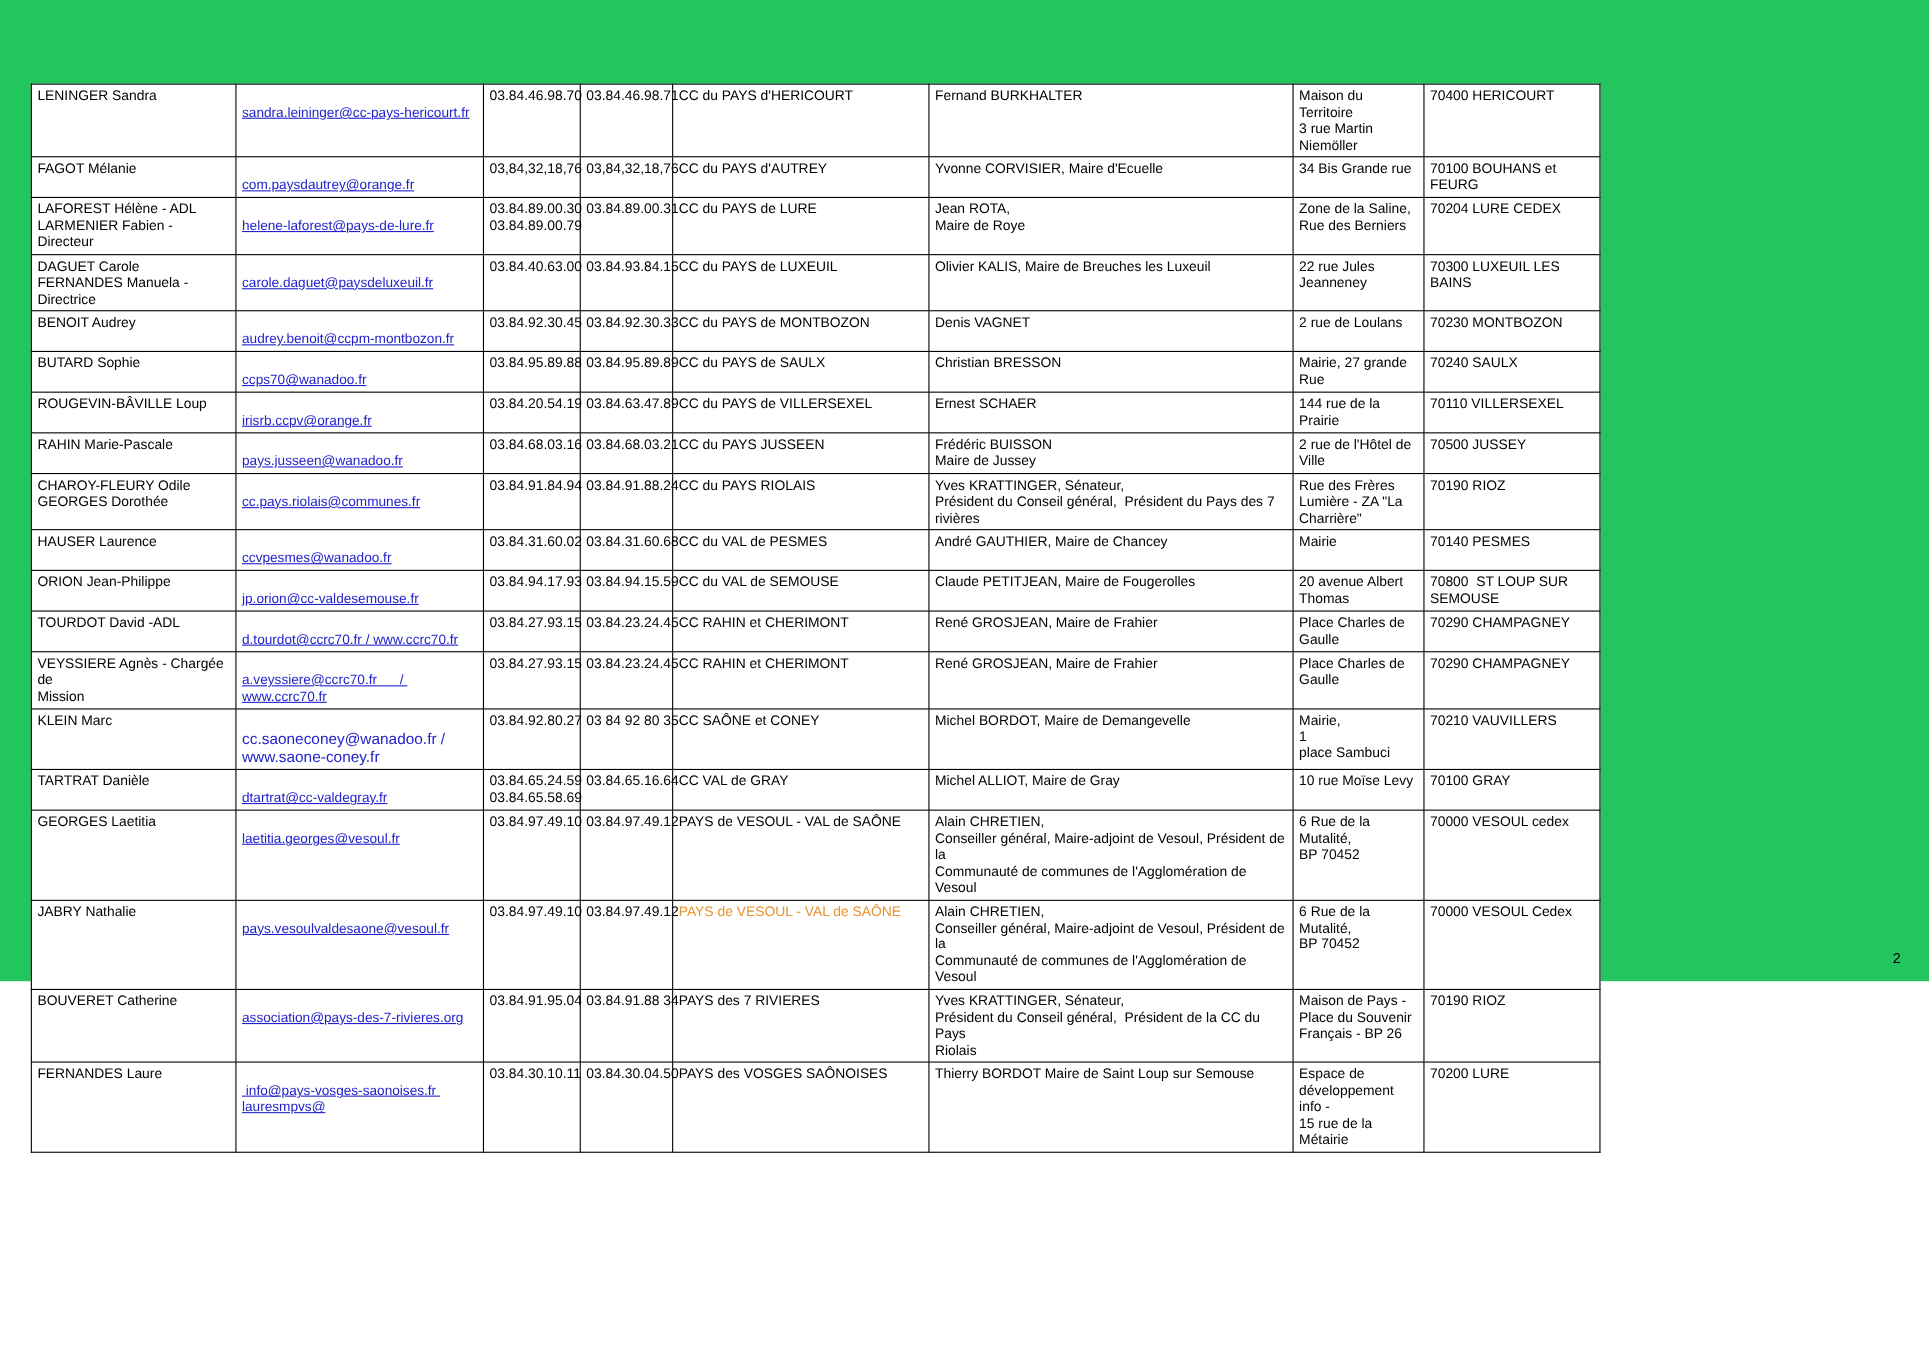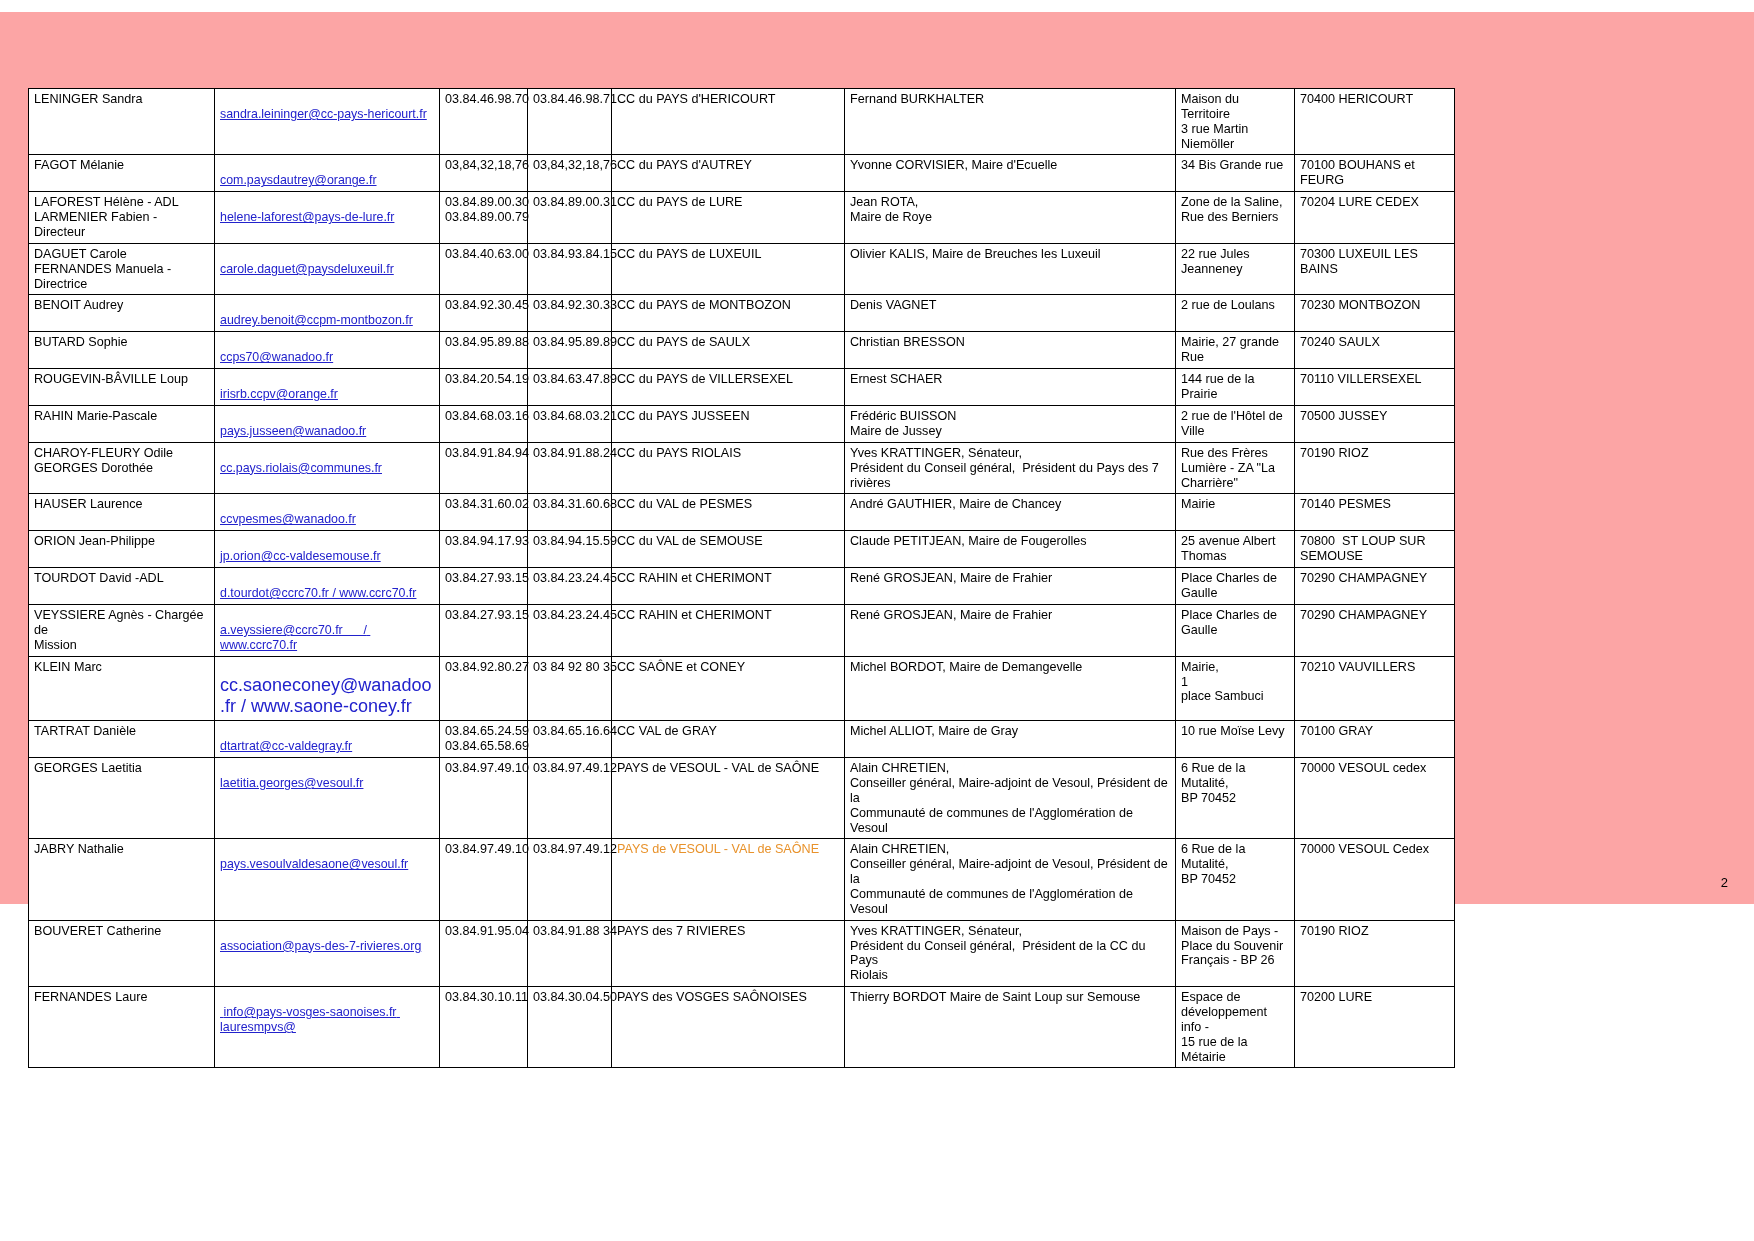--- a/index.html
+++ b/index.html
@@ -9,24 +9,24 @@
   }
   body {
     font-family: "Liberation Sans", sans-serif;
     width: 1754px;
     height: 1241px;
     position: relative;
     overflow: hidden;
   }
   .page {
     position: absolute;
-    left: 0; top: 12px;
+    left: 0; top: 0;
     width: 1754px;
     height: 892px;
-    background: #fca5a5;
+    background: #22c55e;
   }
   table.contacts {
     position: absolute;
     left: 28px;
     top: 76px;
     width: 1426px;
     border-collapse: collapse;
     table-layout: fixed;
     background: #ffffff;
   }
@@ -59,21 +59,21 @@
   .mail {
     color: #2222cc;
     text-decoration: underline;
     font-size: 12.4px;
     white-space: pre-wrap;
     display: inline;
   }
   .mail-plain {
     color: #2222cc;
     text-decoration: none;
-    font-size: 18px;
+    font-size: 14px;
     white-space: pre-wrap;
   }
   .orange {
     color: #e8922b;
   }
   .page-number {
     position: absolute;
     right: 26px;
     bottom: 14px;
     font-size: 13px;
@@ -368,21 +368,21 @@
           <td>
             <span class="line nowrap-tel">03.84.94.15.59</span>
           </td>
           <td>
             <span class="line">CC du VAL de SEMOUSE</span>
           </td>
           <td>
             <span class="line">Claude PETITJEAN, Maire de Fougerolles</span>
           </td>
           <td>
-            <span class="line">25 avenue Albert</span>
+            <span class="line">20 avenue Albert</span>
             <span class="line">Thomas</span>
           </td>
           <td>
             <span class="line">70800  ST LOUP SUR</span>
             <span class="line">SEMOUSE</span>
           </td>
         </tr>
         <tr>
           <td>
             <span class="line">TOURDOT David -ADL</span>

